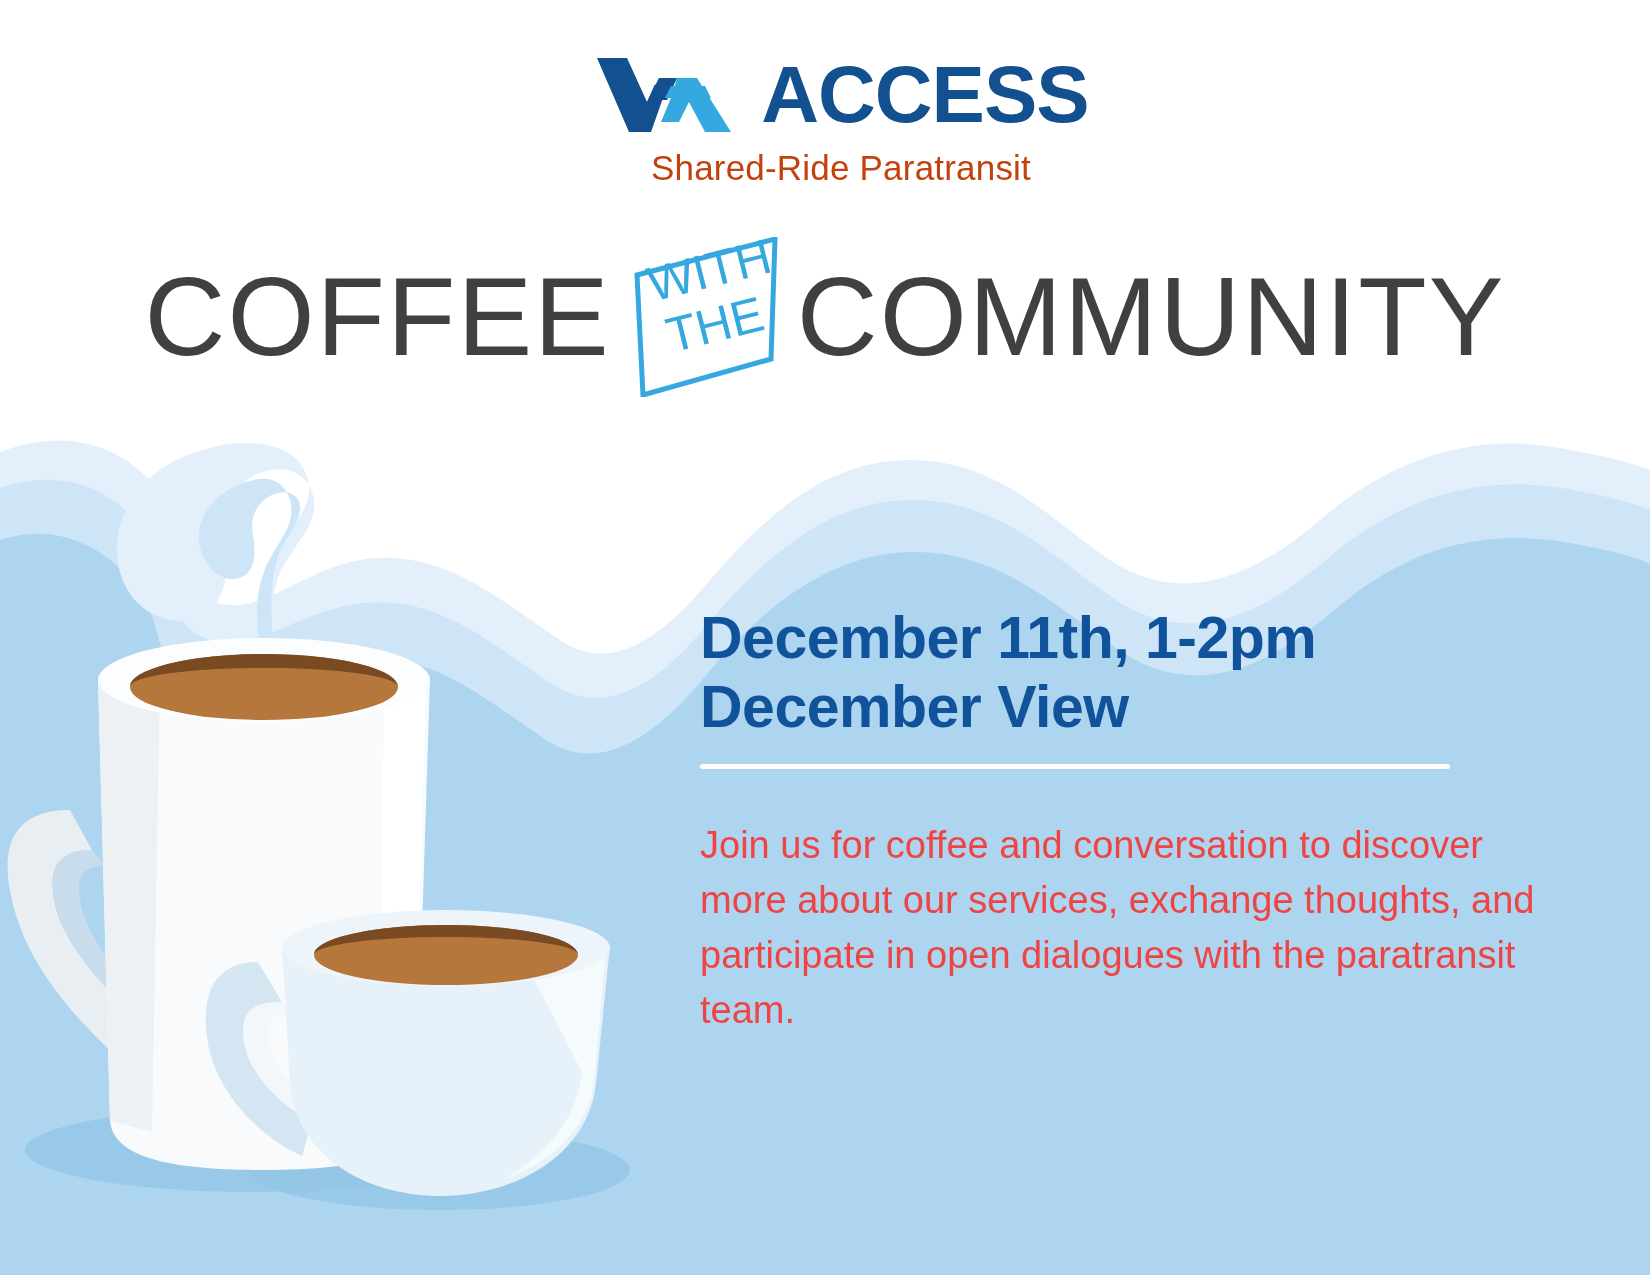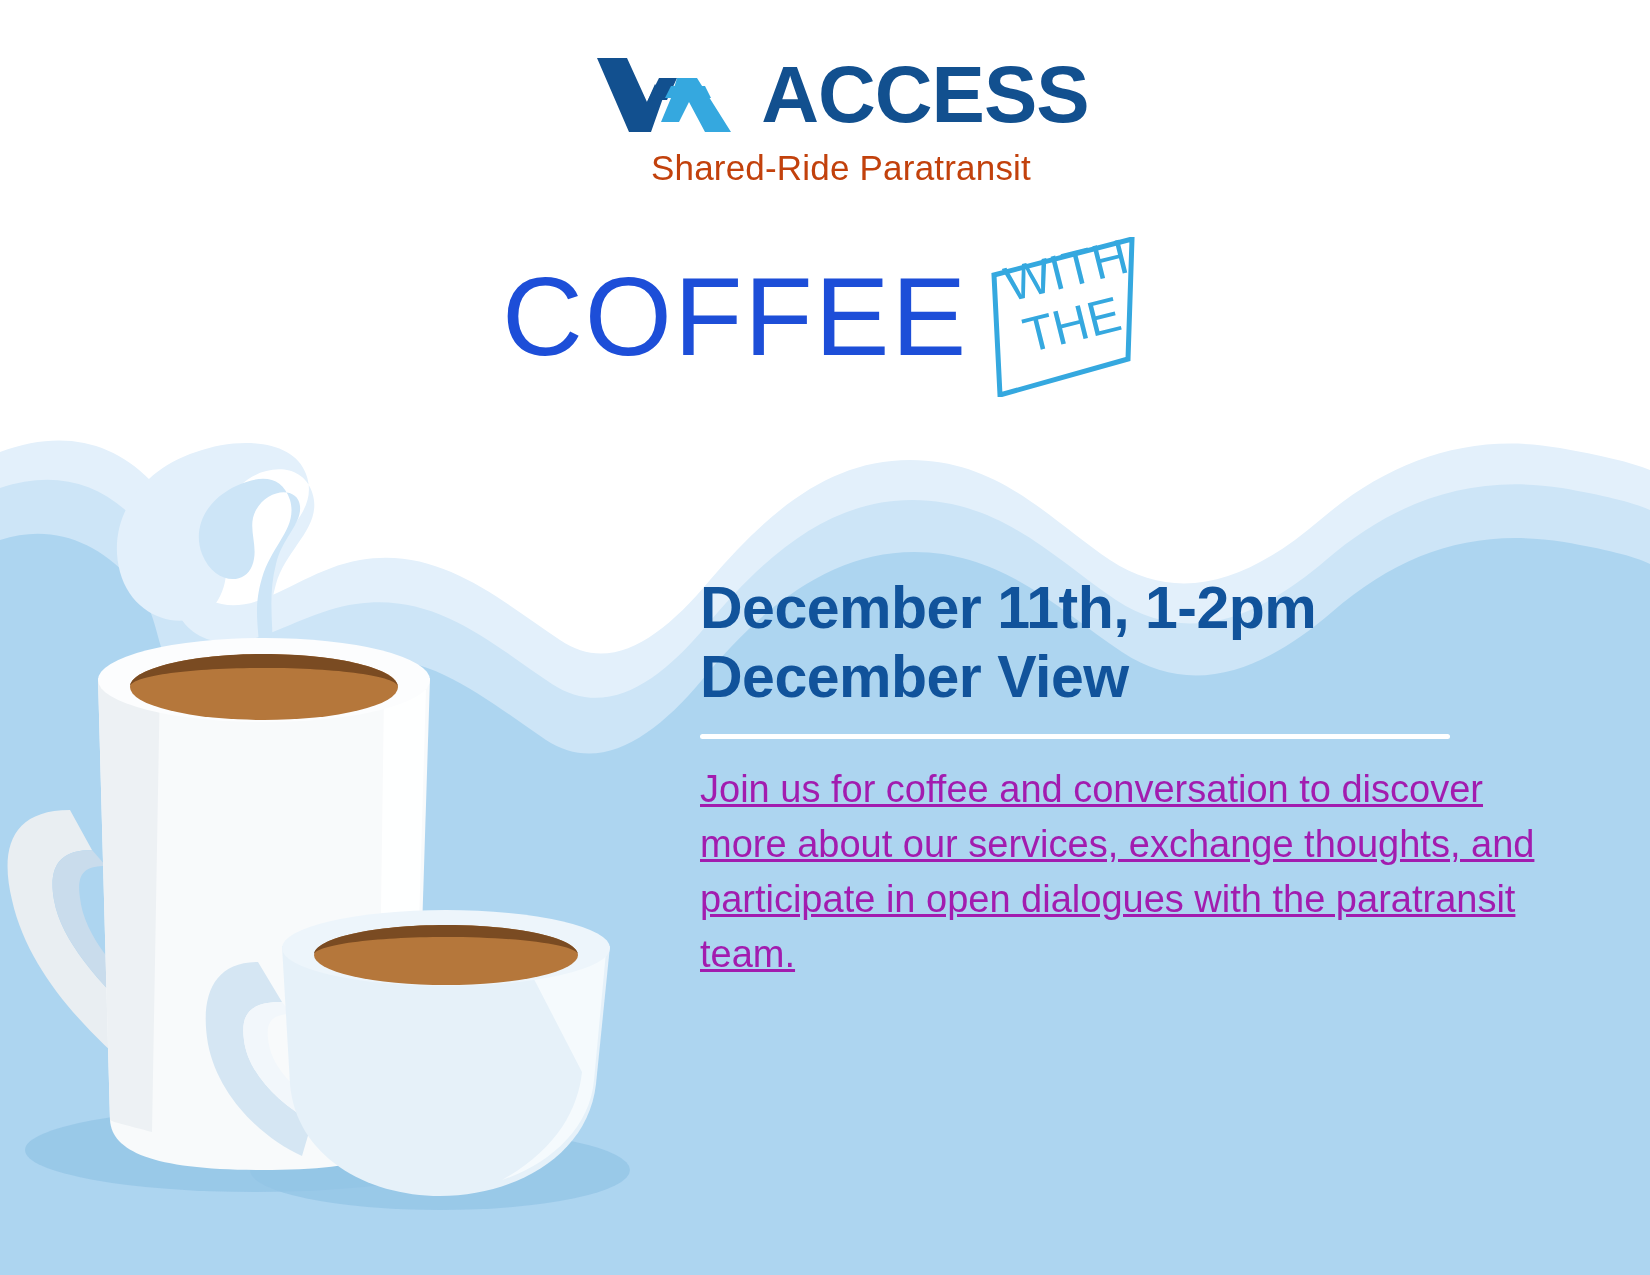--- a/index.html
+++ b/index.html
@@ -79,21 +79,21 @@
   .headline-inner {
     display: flex;
     align-items: center;
     justify-content: center;
     height: 130px;
     gap: 6px;
   }
   .headline-word {
     font-family: "Liberation Sans", sans-serif;
     font-size: 112px;
-    color: #1d4ed8;
+    color: #404040;
     letter-spacing: 2px;
     line-height: 1;
     white-space: nowrap;
   }
   .with-the-badge {
     position: relative;
     width: 150px;
     height: 160px;
     margin: 0 12px;
     flex: none;
@@ -106,47 +106,46 @@
     left: 0;
     top: 380px;
     width: 700px;
     height: 895px;
   }
 
   
   .details {
     position: absolute;
     left: 700px;
-    top: 574px;
+    top: 604px;
     width: 790px;
   }
   .event-line {
     font-family: "Liberation Sans", sans-serif;
     font-weight: bold;
     font-size: 59px;
     line-height: 1.17;
     color: #11539B;
     letter-spacing: -0.5px;
     white-space: nowrap;
   }
   .divider {
     margin-top: 22px;
     width: 750px;
     height: 5px;
     background: #ffffff;
     border-radius: 3px;
   }
   .body-copy {
-    margin-top: 23px;
+    margin-top: 49px;
     width: 840px;
     font-family: "Liberation Sans", sans-serif;
     font-size: 38px;
     line-height: 1.45;
-    color: #a21caf;
-    text-decoration: underline;
+    color: #ef4444;
   }
   .body-copy p { margin: 0; }
 </style>
 </head>
 <body>
 
 <div class="flyer">
 
   <div class="bg-white"></div>
 
@@ -218,20 +217,21 @@
 
           <polygon fill="none" stroke="#35A8DF" stroke-width="5" points="8,38 146,2 142,122 14,158"></polygon>
 
           <g transform="translate(14,26) rotate(-14)">
             <text x="0" y="40" font-family="Liberation Sans, sans-serif" font-size="49" fill="#35A8DF">WITH</text>
             <text x="6" y="94" font-family="Liberation Sans, sans-serif" font-size="49" fill="#35A8DF">THE</text>
           </g>
         </svg>
       </span>
 
+      <span class="headline-word">COMMUNITY</span>
     </div>
   </div>
 
   <svg class="coffee-art" viewBox="0 0 700 895" xmlns="http://www.w3.org/2000/svg">
 
     <ellipse cx="255" cy="770" rx="230" ry="42" fill="#93C4E6" opacity="0.75"></ellipse>
     <ellipse cx="440" cy="790" rx="190" ry="40" fill="#93C4E6" opacity="0.75"></ellipse>
 
     <g>
 

